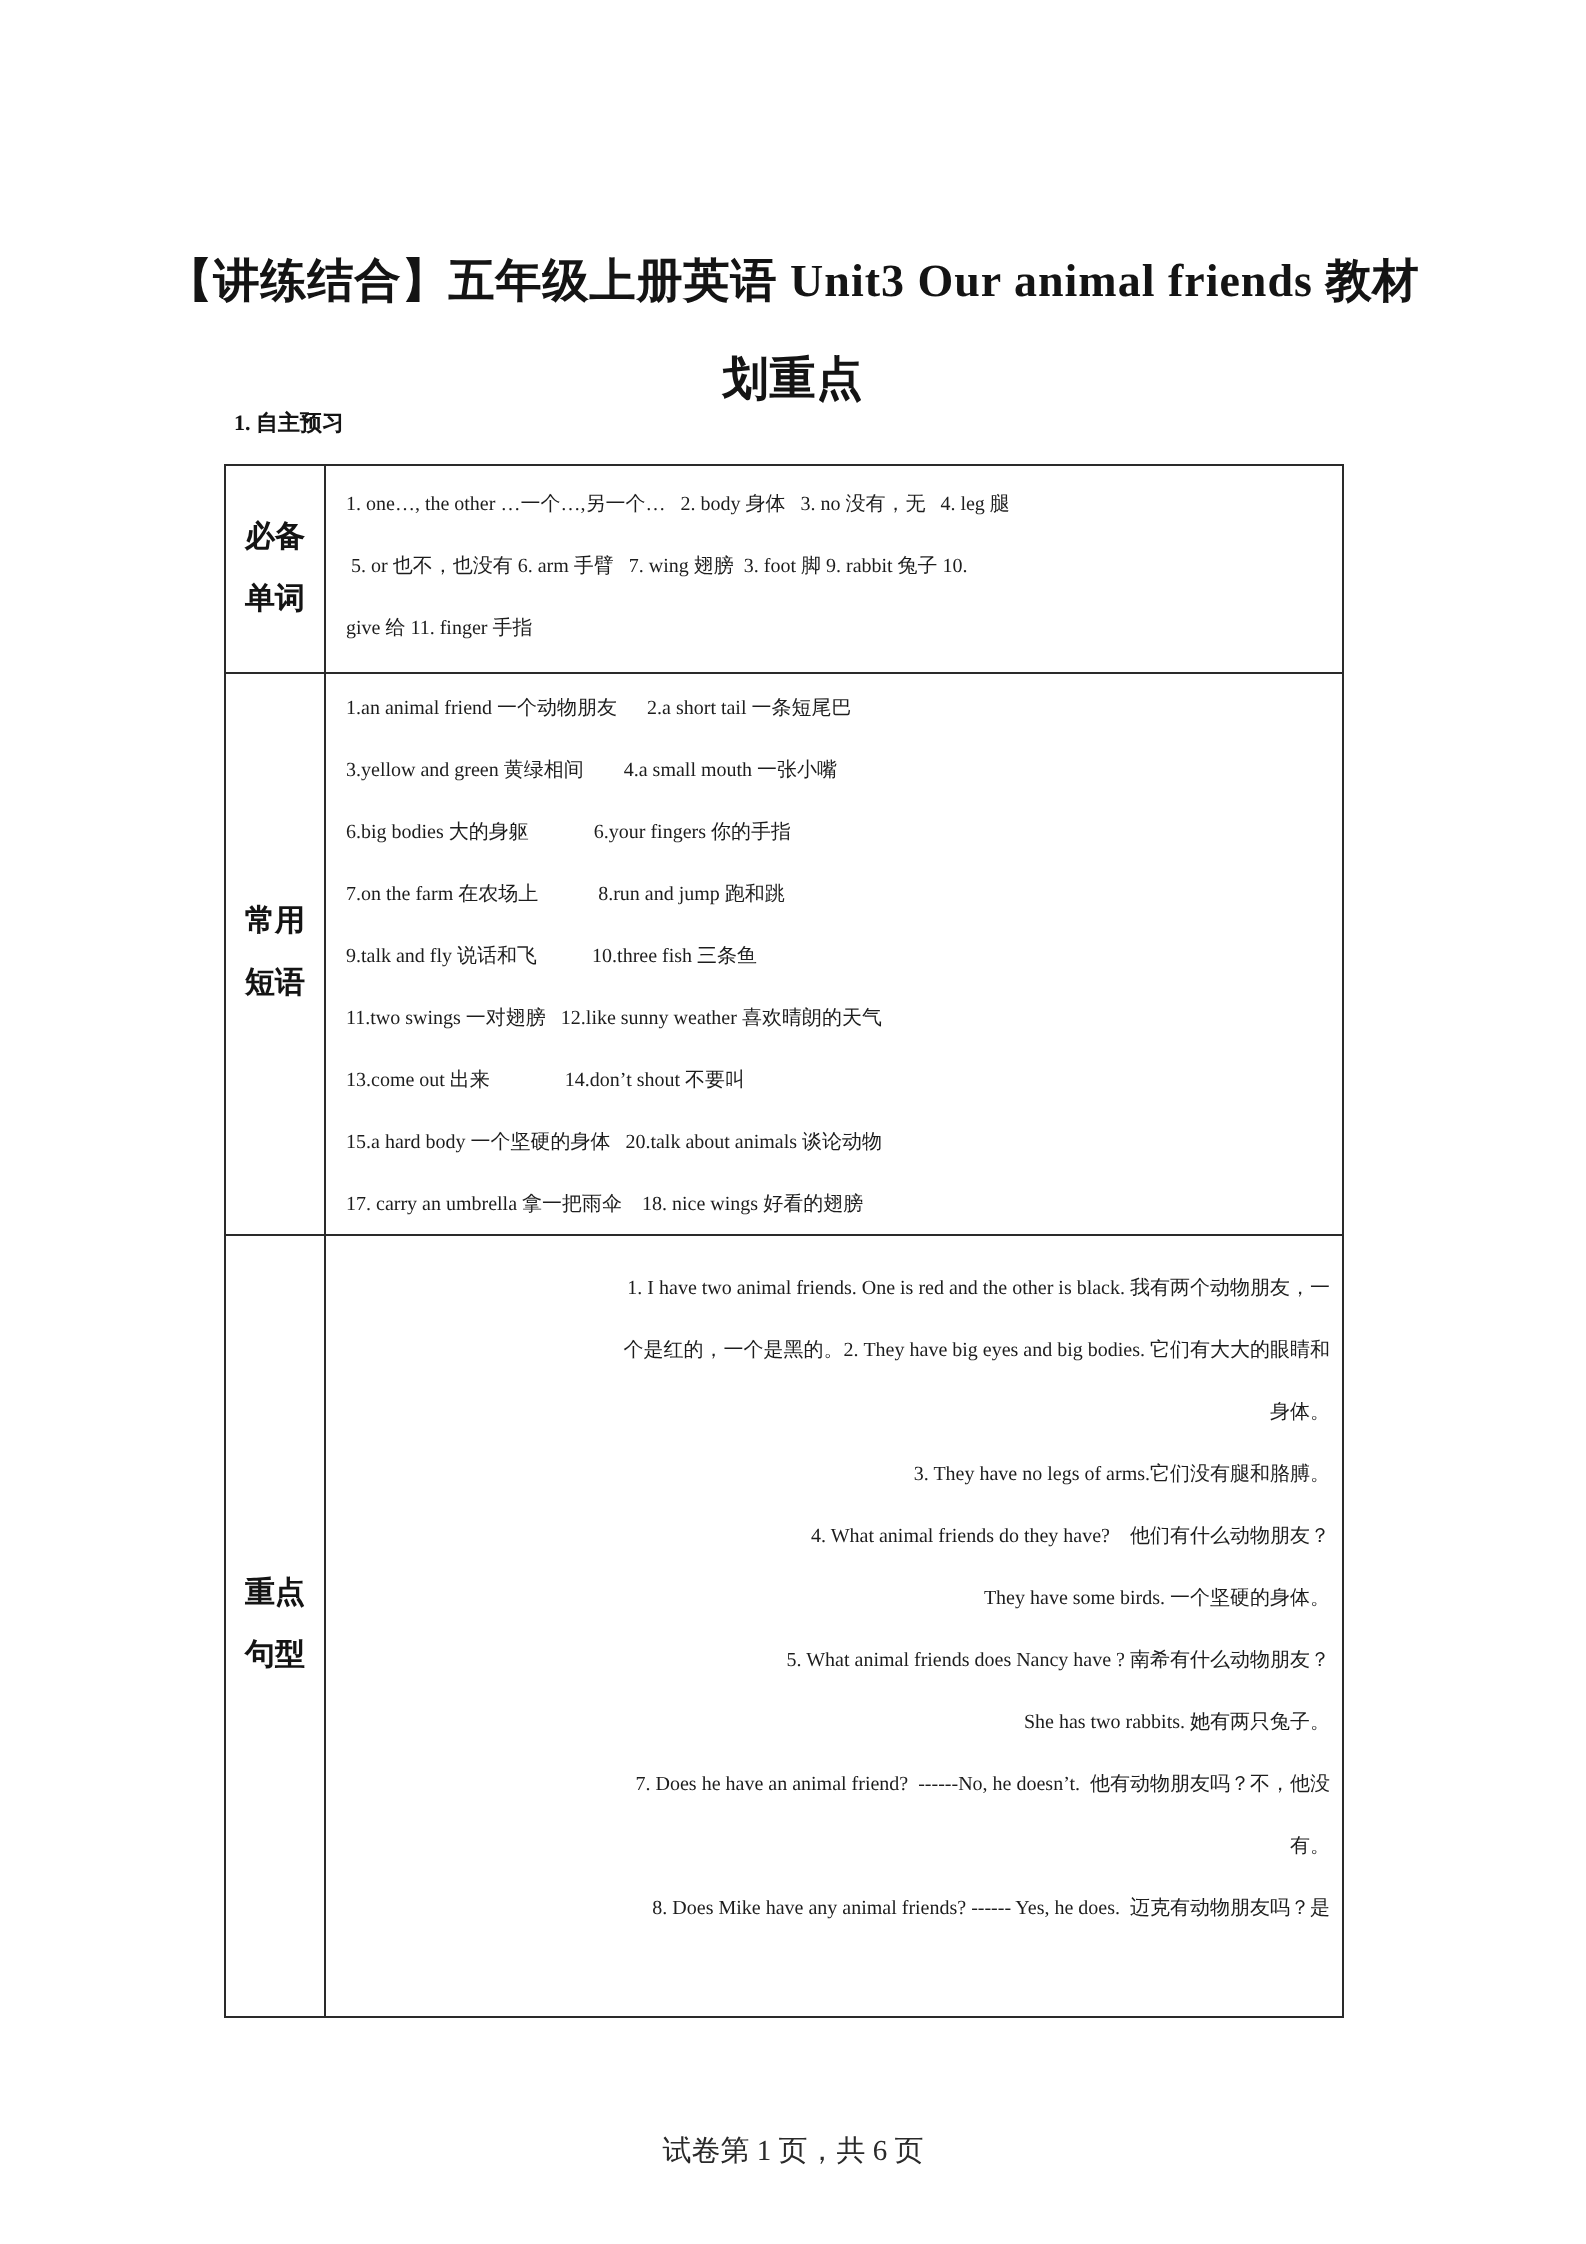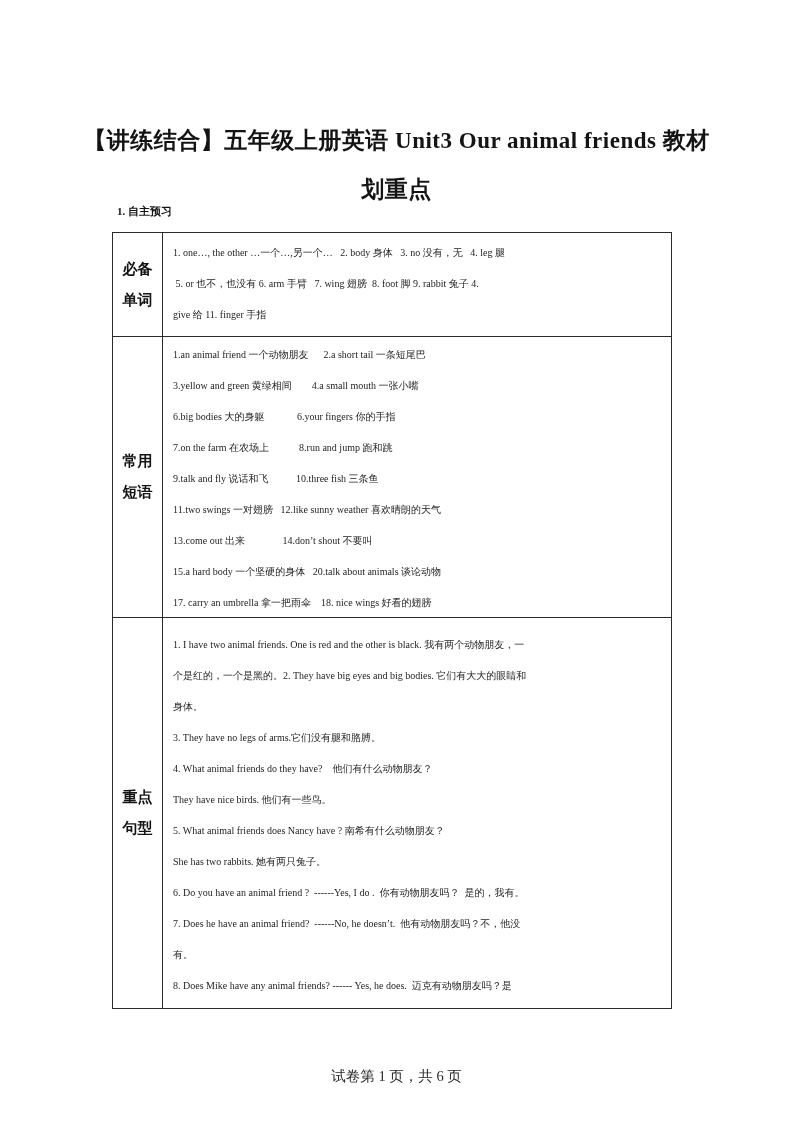--- a/index.html
+++ b/index.html
@@ -68,21 +68,21 @@
     white-space: pre-line;
     color: #141414;
   }
   .t-content {
     flex: 1;
     box-sizing: border-box;
     padding: 4px 6px 0 10px;
     overflow: hidden;
   }
   .row-phrases   .t-content { padding-top: 2px; }
-  .row-sentences .t-content { padding-top: 11px; }
+  .row-sentences .t-content { padding-top: 11px; text-align: right; }
   .line {
     font-size: 10px;
     line-height: 31px;
     white-space: pre;
     color: #1d1d1d;
   }
   .page-footer {
     position: absolute;
     top: 1066px;
     left: 0;
@@ -119,21 +119,21 @@
 
   <div class="section-heading">1. 自主预习</div>
 
   <div class="study-table">
 
     <div class="t-row row-vocab">
       <div class="t-label">必备
 单词</div>
       <div class="t-content">
         <div class="line">1. one…, the other …一个…,另一个…   2. body 身体   3. no 没有，无   4. leg 腿</div>
-        <div class="line"> 5. or 也不，也没有 6. arm 手臂   7. wing 翅膀  8. foot 脚 9. rabbit 兔子 4.</div>
+        <div class="line"> 5. or 也不，也没有 6. arm 手臂   7. wing 翅膀  3. foot 脚 9. rabbit 兔子 10.</div>
         <div class="line">give 给 11. finger 手指</div>
       </div>
     </div>
 
     <div class="t-row row-phrases">
       <div class="t-label">常用
 短语</div>
       <div class="t-content">
         <div class="line">1.an animal friend 一个动物朋友      2.a short tail 一条短尾巴</div>
         <div class="line">3.yellow and green 黄绿相间        4.a small mouth 一张小嘴</div>
@@ -149,24 +149,23 @@
 
     <div class="t-row row-sentences">
       <div class="t-label">重点
 句型</div>
       <div class="t-content">
         <div class="line">1. I have two animal friends. One is red and the other is black. 我有两个动物朋友，一</div>
         <div class="line">个是红的，一个是黑的。2. They have big eyes and big bodies. 它们有大大的眼睛和</div>
         <div class="line">身体。</div>
         <div class="line">3. They have no legs of arms.它们没有腿和胳膊。</div>
         <div class="line">4. What animal friends do they have?    他们有什么动物朋友？</div>
-        <div class="line">They have nice birds. 他们有一些鸟。</div>
+        <div class="line">They have some birds. 一个坚硬的身体。</div>
         <div class="line">5. What animal friends does Nancy have ? 南希有什么动物朋友？</div>
         <div class="line">She has two rabbits. 她有两只兔子。</div>
-        <div class="line">6. Do you have an animal friend ?  ------Yes, I do .  你有动物朋友吗？  是的，我有。</div>
         <div class="line">7. Does he have an animal friend?  ------No, he doesn’t.  他有动物朋友吗？不，他没</div>
         <div class="line">有。</div>
         <div class="line">8. Does Mike have any animal friends? ------ Yes, he does.  迈克有动物朋友吗？是</div>
       </div>
     </div>
 
   </div>
 
   <div class="page-footer">试卷第 1 页，共 6 页</div>
 

